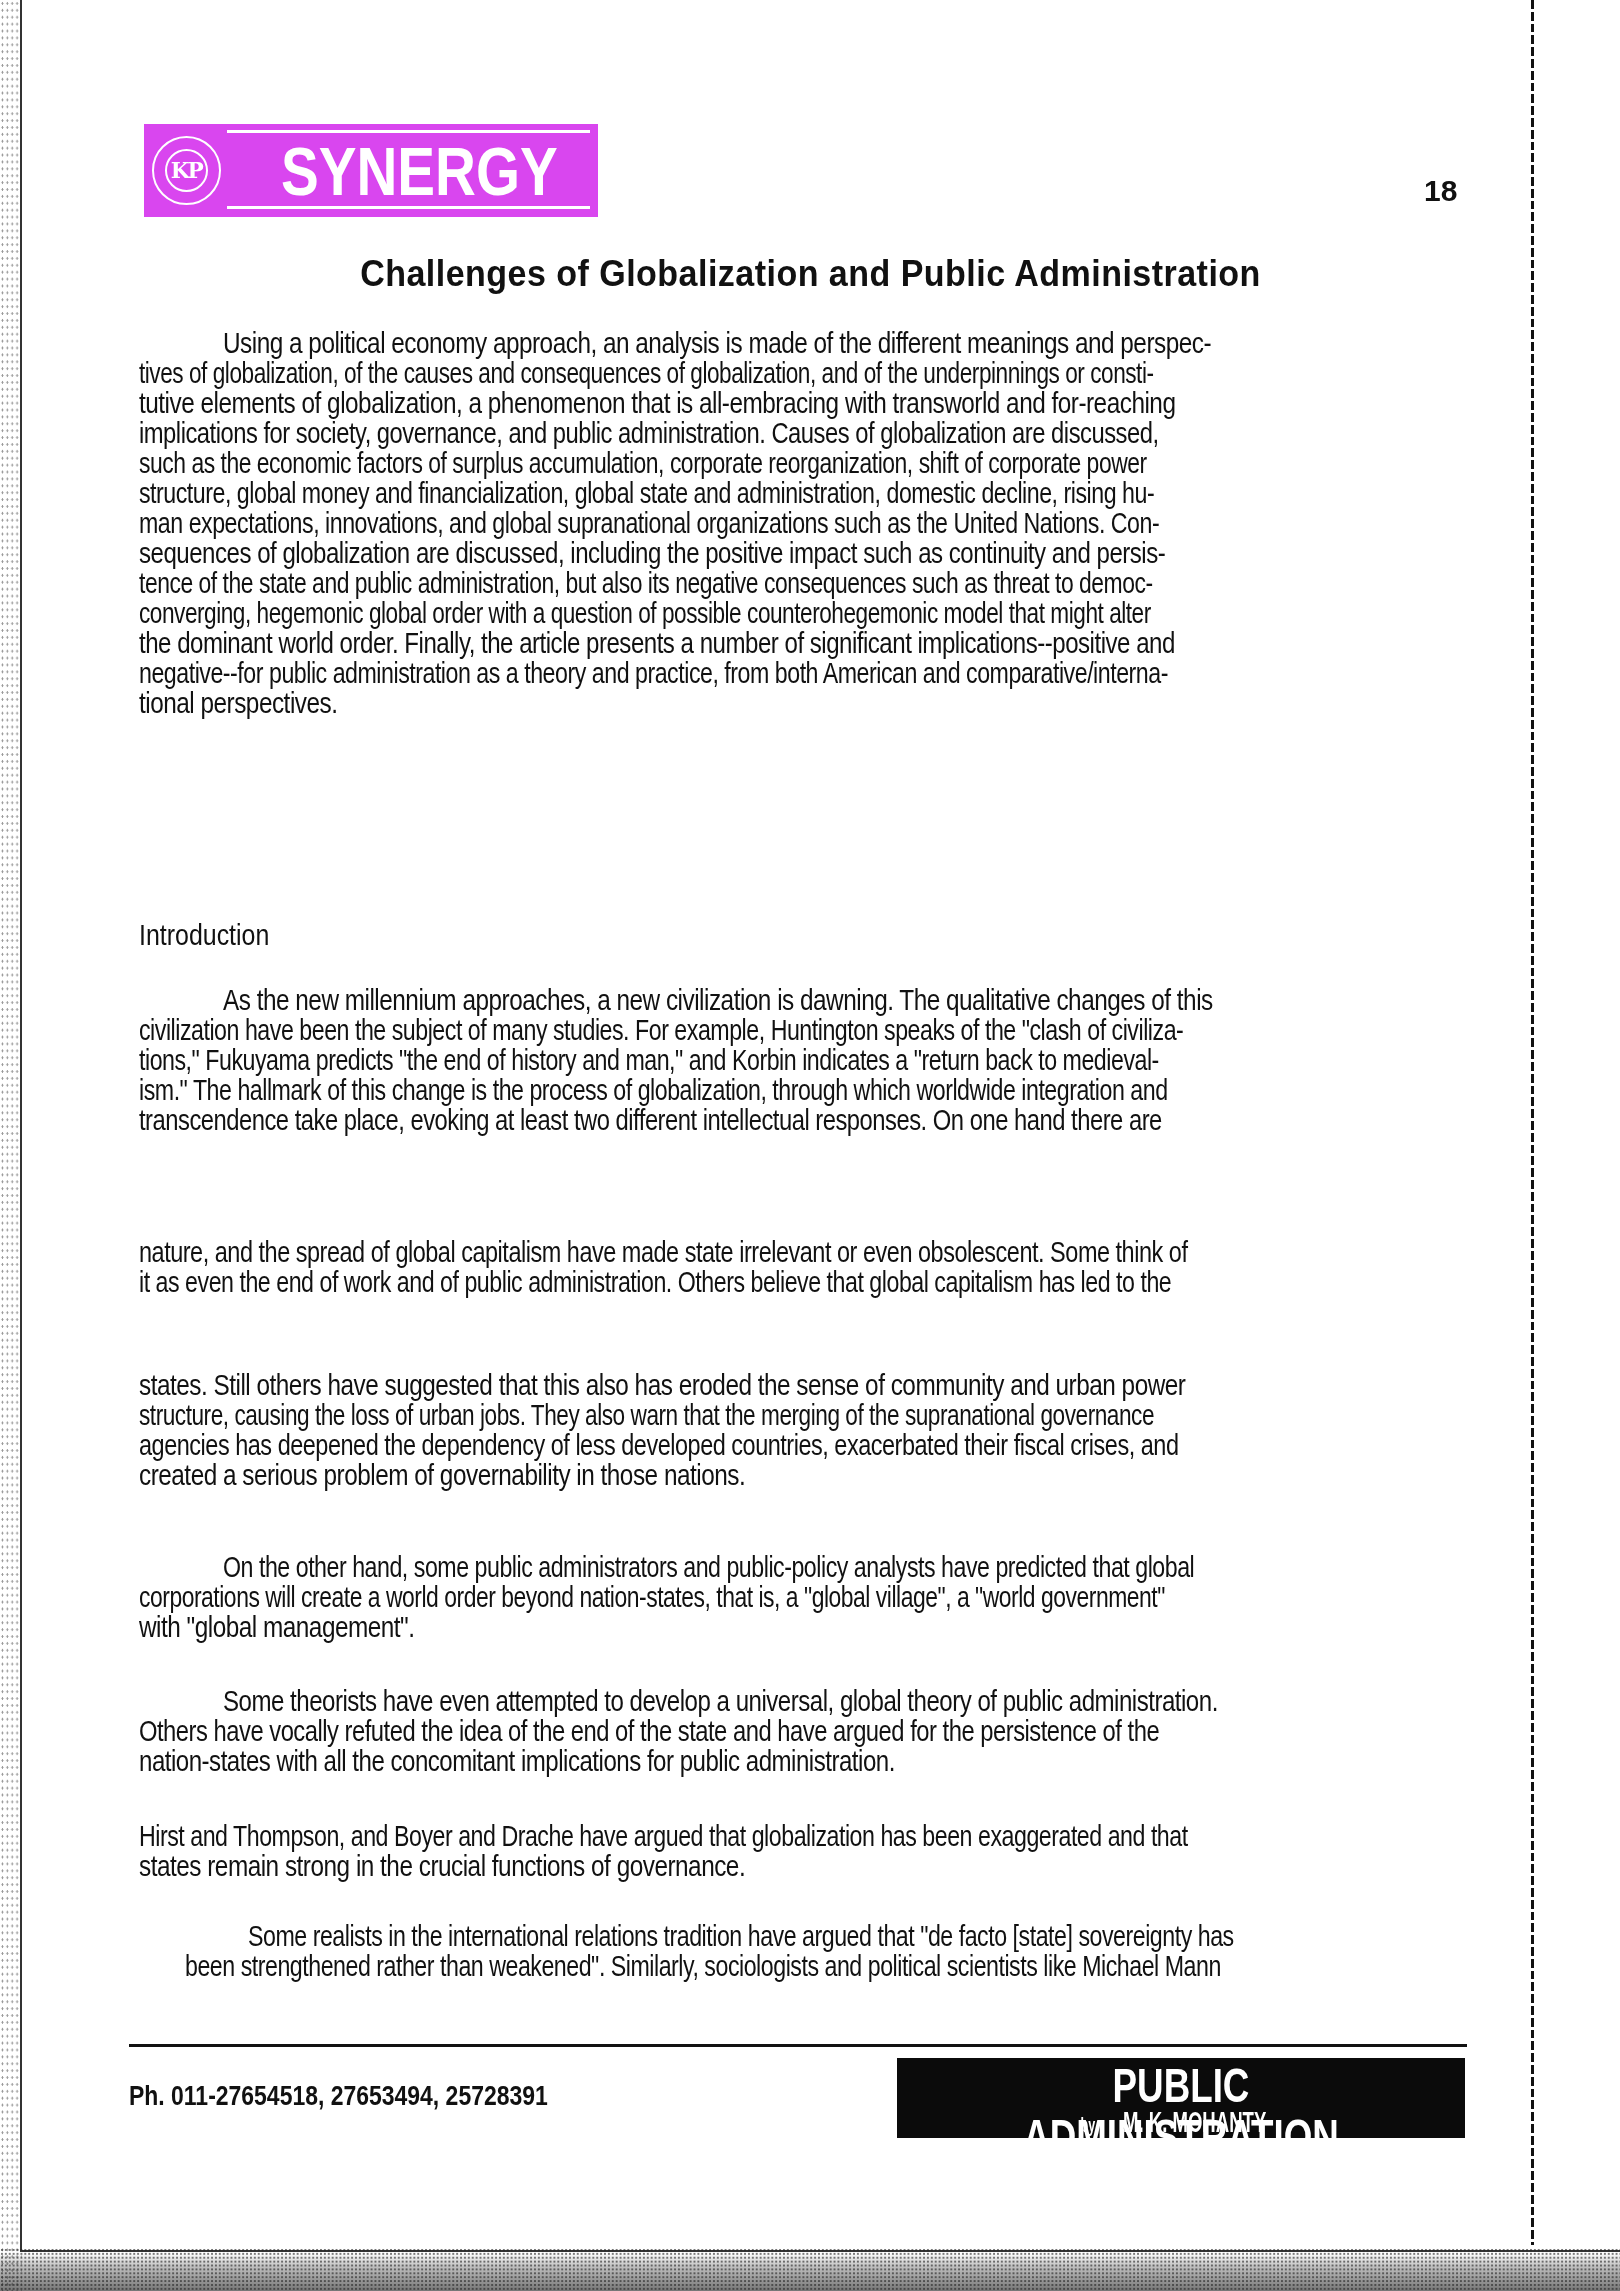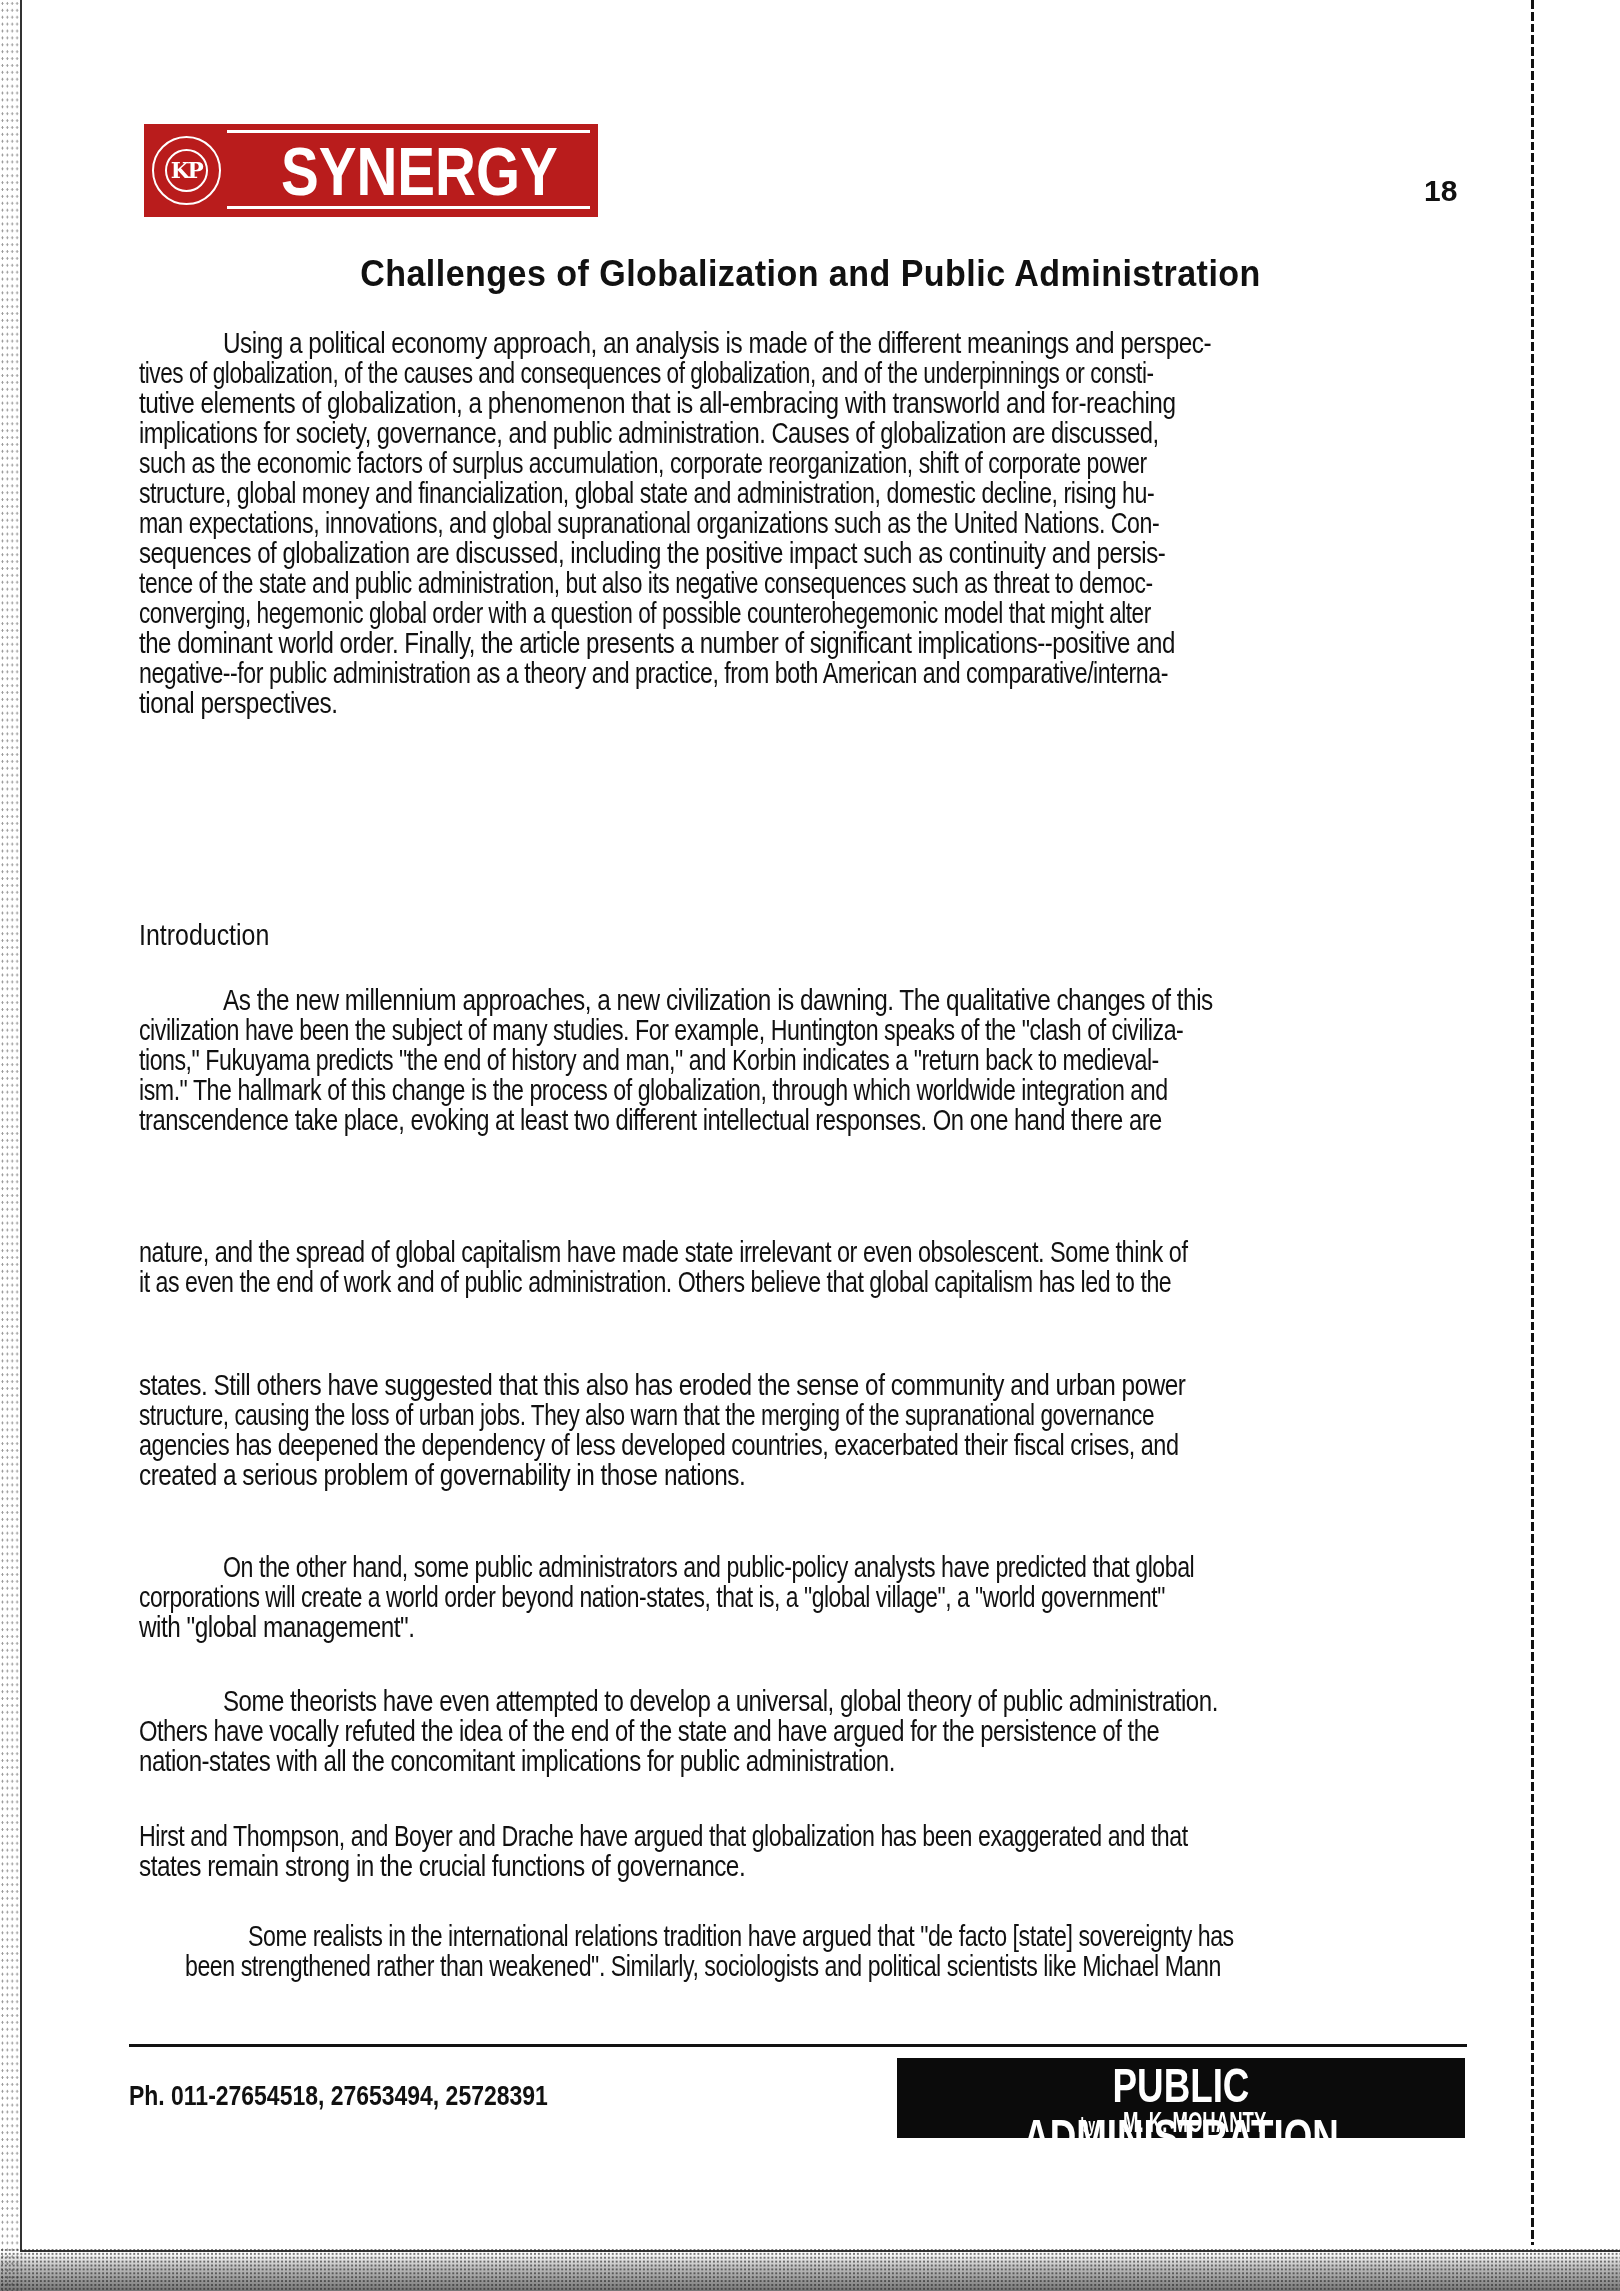--- a/index.html
+++ b/index.html
@@ -29,21 +29,21 @@
     position: absolute; left: 1531px; top: 0; width: 2.9px; height: 2245px;
     background: repeating-linear-gradient(to bottom, #111 0 8.8px, #fff 8.8px 11.8px);
   }
   .bottom-rule {
     position: absolute; left: 21.6px; top: 2250px; width: 1599px; height: 2px; background: #333;
   }
 
   
   .banner {
     position: absolute; left: 144px; top: 124px; width: 454px; height: 93px;
-    background: #b91c1c;
+    background: #d946ef;
   }
   .banner .logo {
     position: absolute; left: 7.8px; top: 11.8px; width: 69px; height: 69px;
     border-radius: 50%; border: 2.9px solid #fff; box-sizing: border-box;
     display: flex; align-items: center; justify-content: center;
   }
   .banner .logo .inner {
     width: 43px; height: 43px; border-radius: 50%; border: 2px solid #fff; box-sizing: border-box;
     color: #fff; font-family: "DejaVu Serif", serif; font-size: 21.6px; font-weight: bold;
     display: flex; align-items: center; justify-content: center; letter-spacing: -2px;

